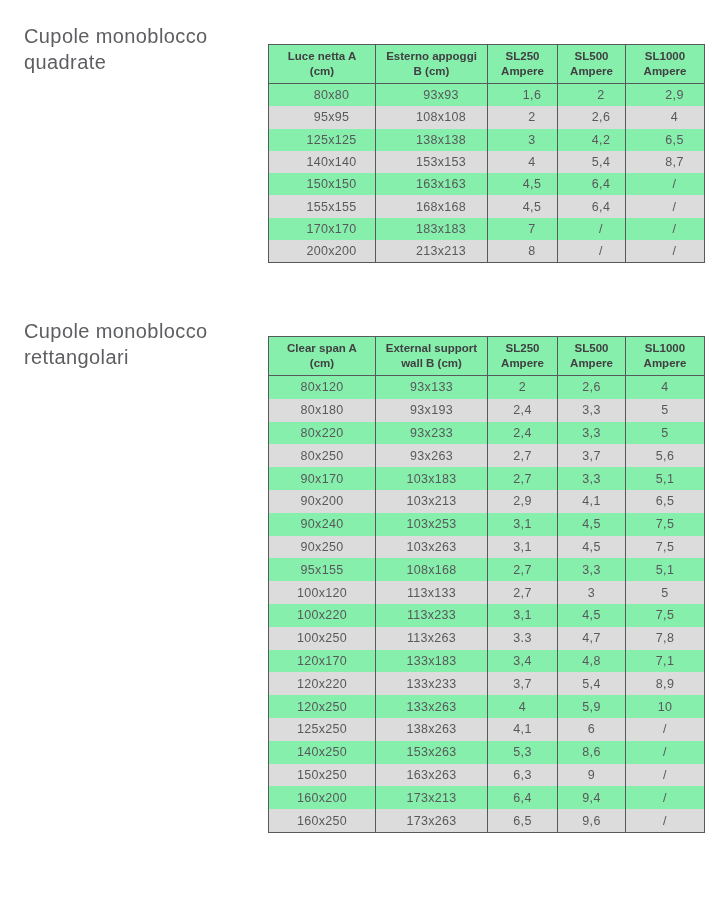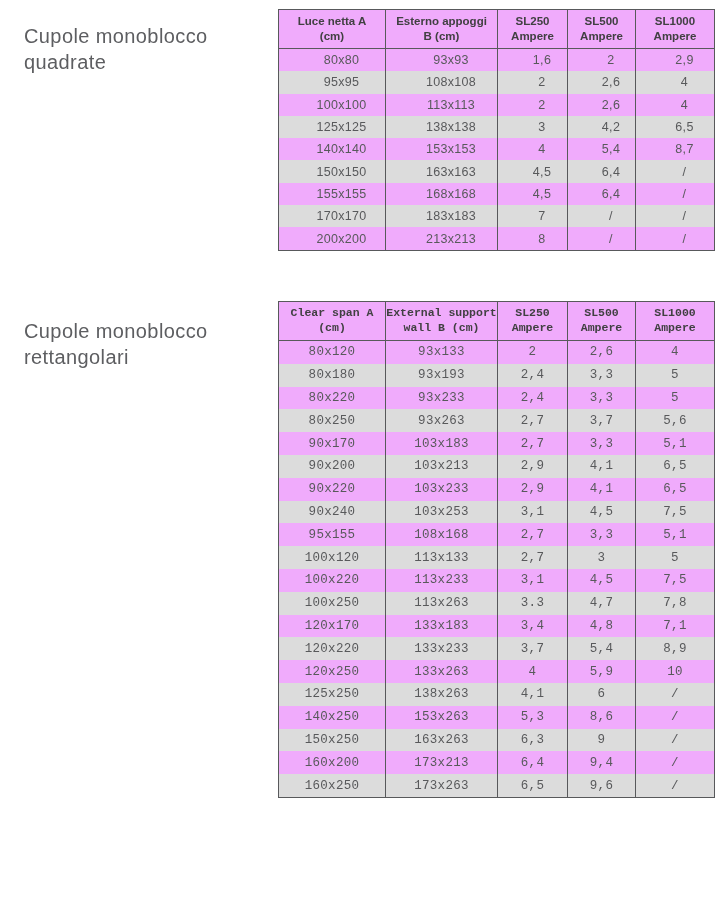--- a/index.html
+++ b/index.html
@@ -23,29 +23,30 @@
     line-height: 1.32;
     letter-spacing: 0.4px;
     white-space: pre-line;
     font-weight: 400;
   }
   #title-0 { top: 6px; }
   #title-1 { top: 301px; }
 
   table.spec {
     position: absolute;
-    left: 278px;
+    left: 268px;
     width: 436px;
     border-collapse: collapse;
     table-layout: fixed;
-    background: #f0abfc;
+    background: #86efac;
     border: 1.5px solid #58595b;
+    margin-top: 35px;
   }
   #table-0 { top: 9px; }
-  #table-1 { top: 301px; font-family: Liberation Mono, monospace; }
+  #table-1 { top: 301px; }
 
   table.spec col.c1 { width: 107px; }
   table.spec col.c2 { width: 112px; }
   table.spec col.c3 { width: 70px; }
   table.spec col.c4 { width: 68px; }
   table.spec col.c5 { width: 79px; }
 
   table.spec th,
   table.spec td {
     border-left: 1px solid #58595b;
@@ -113,27 +114,20 @@
           <td>2,9</td>
         </tr>
         <tr>
           <td>95x95</td>
           <td>108x108</td>
           <td>2</td>
           <td>2,6</td>
           <td>4</td>
         </tr>
         <tr>
-          <td>100x100</td>
-          <td>113x113</td>
-          <td>2</td>
-          <td>2,6</td>
-          <td>4</td>
-        </tr>
-        <tr>
           <td>125x125</td>
           <td>138x138</td>
           <td>3</td>
           <td>4,2</td>
           <td>6,5</td>
         </tr>
         <tr>
           <td>140x140</td>
           <td>153x153</td>
           <td>4</td>
@@ -233,29 +227,29 @@
           <td>5,1</td>
         </tr>
         <tr>
           <td>90x200</td>
           <td>103x213</td>
           <td>2,9</td>
           <td>4,1</td>
           <td>6,5</td>
         </tr>
         <tr>
-          <td>90x220</td>
-          <td>103x233</td>
-          <td>2,9</td>
-          <td>4,1</td>
-          <td>6,5</td>
-        </tr>
-        <tr>
           <td>90x240</td>
           <td>103x253</td>
+          <td>3,1</td>
+          <td>4,5</td>
+          <td>7,5</td>
+        </tr>
+        <tr>
+          <td>90x250</td>
+          <td>103x263</td>
           <td>3,1</td>
           <td>4,5</td>
           <td>7,5</td>
         </tr>
         <tr>
           <td>95x155</td>
           <td>108x168</td>
           <td>2,7</td>
           <td>3,3</td>
           <td>5,1</td>

